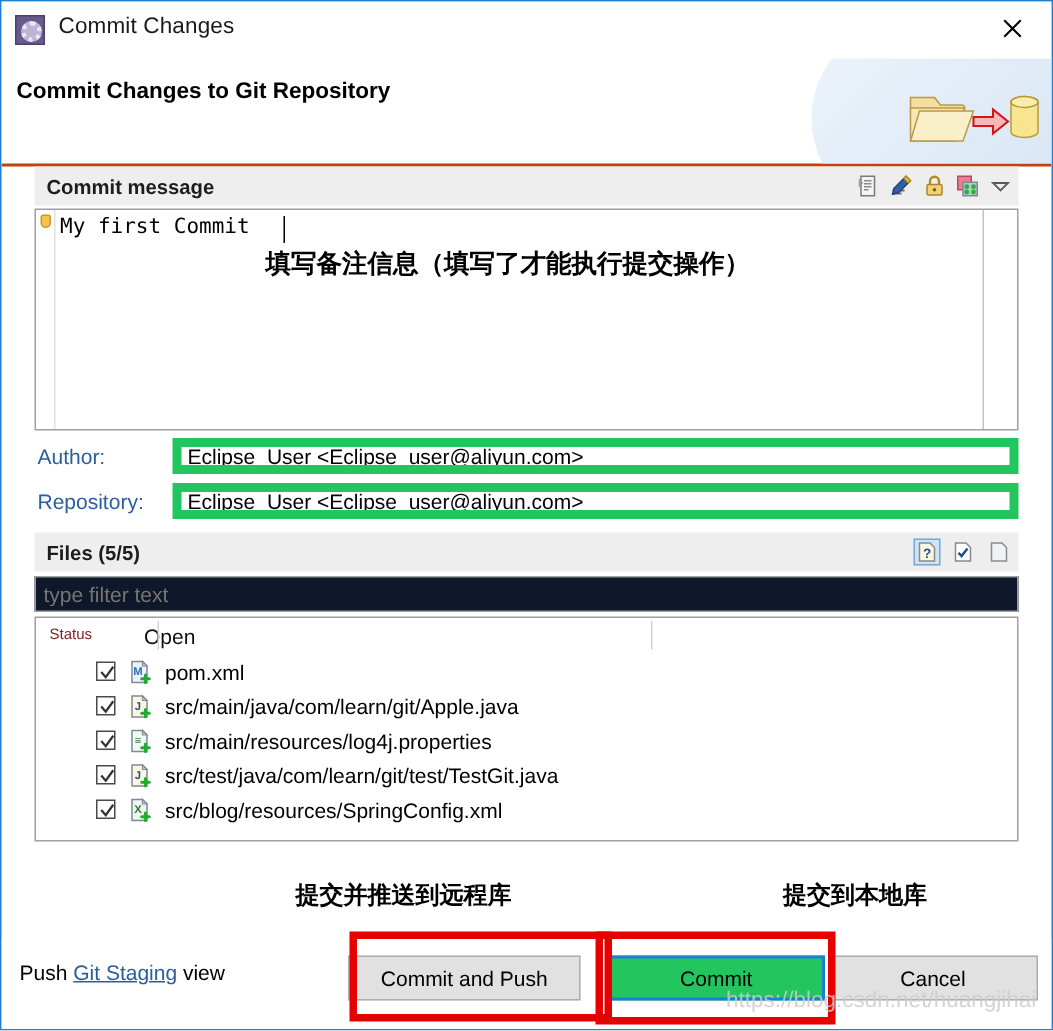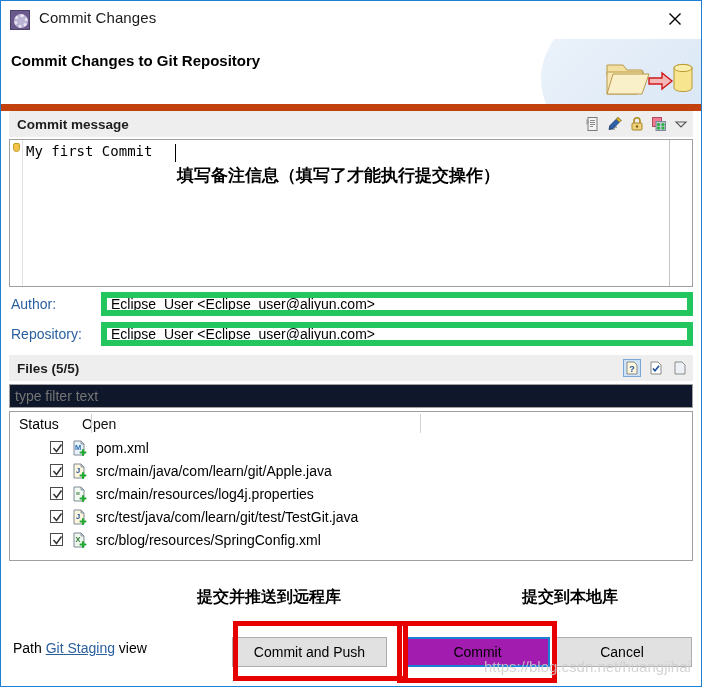--- a/index.html
+++ b/index.html
@@ -56,21 +56,21 @@
     cursor: pointer;
     color: #000;
   }
   #close-btn svg { display: block; }
 
   
   #banner {
     position: relative;
     height: 72px;
     background: #ffffff;
-    border-bottom: 7px solid #c2410c;
+    border-bottom: 2px solid #c2410c;
     overflow: hidden;
   }
   #banner-title {
     position: absolute;
     left: 10px; top: 13px;
     font-size: 15px;
     font-weight: bold;
     color: #000000;
   }
   #banner-swoosh {
@@ -82,21 +82,21 @@
   }
   #banner-art {
     position: absolute;
     right: 6px; top: 12px;
     width: 92px; height: 52px;
   }
 
   
   #body {
     position: relative;
-    padding: 0 8px;
+    padding: 0 22px;
   }
 
   .section-head {
     height: 26px;
     background: #eeeeee;
     display: flex;
     align-items: center;
     position: relative;
     padding-left: 8px;
   }
@@ -241,22 +241,22 @@
   }
   #files-header {
     height: 24px;
     display: flex;
     align-items: center;
     position: relative;
     border-bottom: 1px solid #ffffff;
   }
   #files-header .col-status {
     width: 63px;
-    font-size: 14px;
-    color: #000000;
+    font-size: 10px;
+    color: #7f1d1d;
     padding-left: 9px;
   }
   #files-header .col-path {
     flex: 1;
     font-size: 14px;
     color: #111;
     padding-left: 9px;
     position: relative;
   }
   .col-sep {
@@ -324,21 +324,21 @@
     cursor: pointer;
     display: flex;
     align-items: center;
     justify-content: center;
     padding: 0 4px;
   }
   #btn-commit-push { left: 231px; top: 636px; width: 155px; }
   #btn-commit {
     left: 404px; top: 636px; width: 145px;
     border: 2px solid #1b7fd4;
-    background: #a21caf;
+    background: #22c55e;
   }
   #btn-cancel { left: 551px; top: 636px; width: 140px; }
 
   .red-box {
     position: absolute;
     border: 5px solid #e60000;
     pointer-events: none;
   }
   #rb-push { left: 232px; top: 620px; width: 175px; height: 60px; }
   #rb-commit { left: 396px; top: 620px; width: 160px; height: 62px; }
@@ -551,21 +551,21 @@
                 <path d="M11 10 v5 M8.5 12.5 h5" stroke="#22aa33" stroke-width="2.1" stroke-linecap="round"></path>
               </svg></span>
             <span class="file-name">src/blog/resources/SpringConfig.xml</span>
           </div>
         </div>
     </div>
   </div>
 
   <div id="bottom">
     <div id="open-link-row">
-      <span>Path </span><a>Git Staging</a><span> view</span>
+      <span>Push </span><a>Git Staging</a><span> view</span>
     </div>
   </div>
 
   <button class="btn" id="btn-commit-push">Commit and Push</button>
   <button class="btn" id="btn-commit">Commit</button>
   <button class="btn" id="btn-cancel">Cancel</button>
 
   <div class="red-box" id="rb-push"></div>
   <div class="red-box" id="rb-commit"></div>
 

